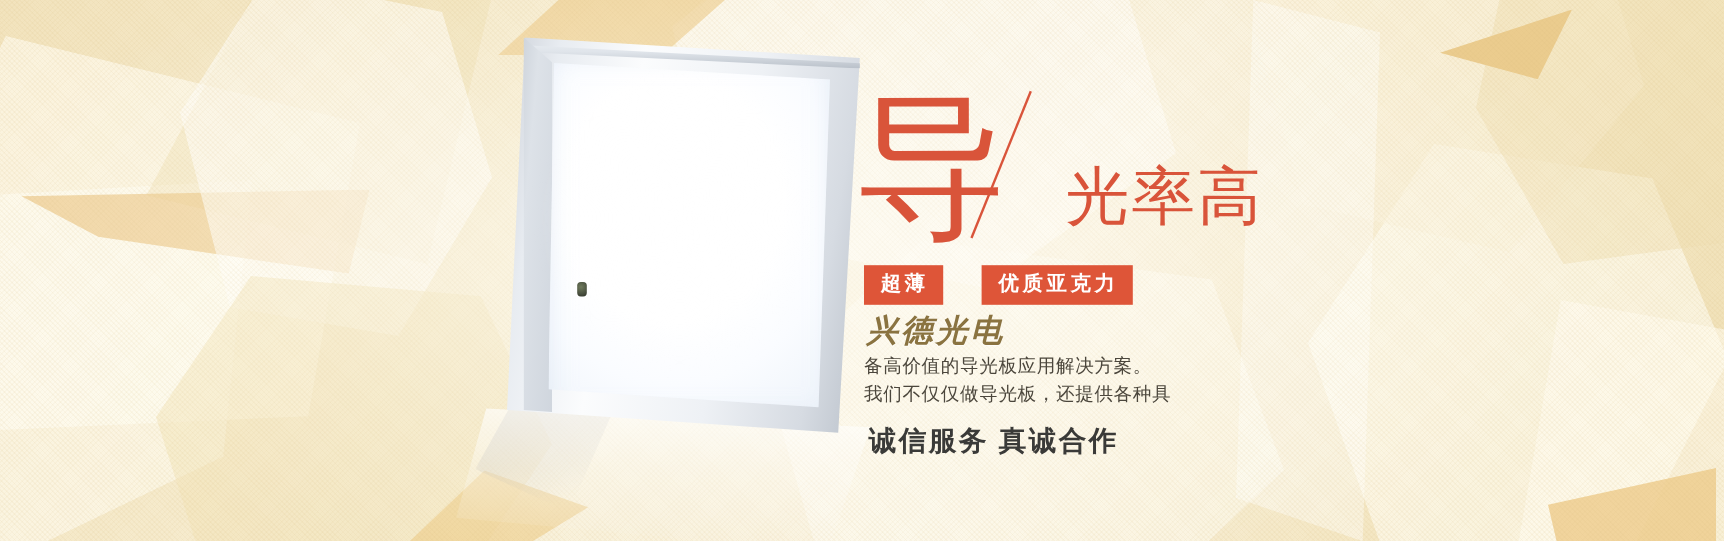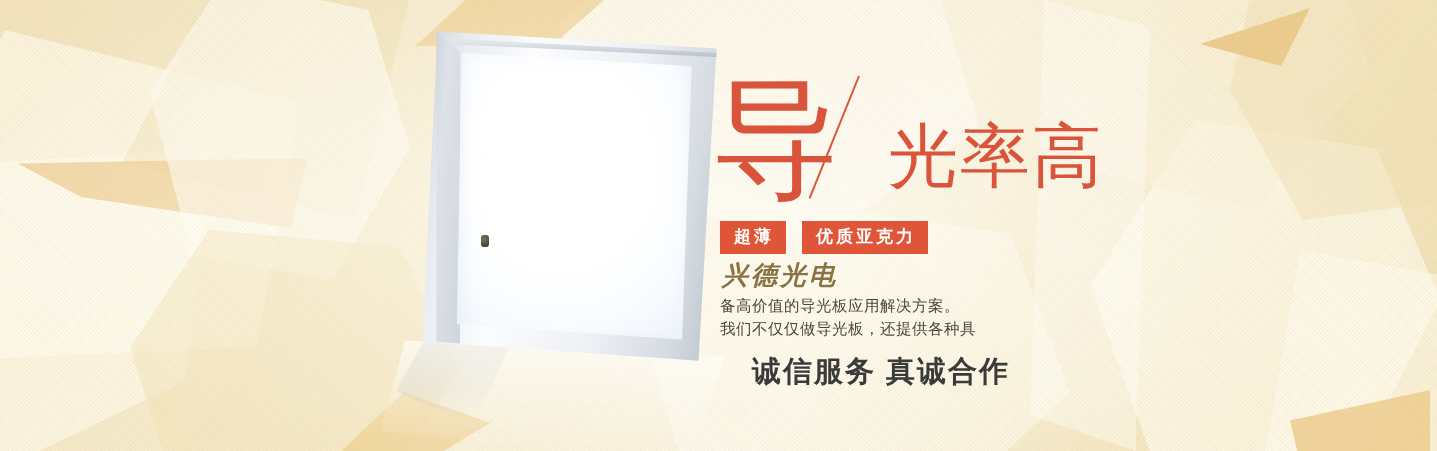--- a/index.html
+++ b/index.html
@@ -172,35 +172,35 @@
     left: 26px;
     top: 4px;
     width: 2px;
     height: 132px;
     background: #d9543a;
     transform: rotate(22deg);
     transform-origin: top center;
   }
   .headline .sub-chars {
     font-family: "Liberation Serif", "DejaVu Serif", serif;
-    font-size: 70px;
+    font-size: 53px;
     line-height: 1;
     color: #d9543a;
     padding-bottom: 10px;
     margin-left: 2px;
     letter-spacing: 2px;
   }
 
   .badges {
     position: absolute;
     left: 8px;
     top: 221px;
     display: flex;
     align-items: center;
-    gap: 16px;
+    gap: 32px;
   }
   .badge {
     background: #de5538;
     color: #ffffff;
     font-family: "Liberation Serif", "DejaVu Serif", serif;
     font-size: 17px;
     font-weight: 700;
     letter-spacing: 3px;
     padding: 6px 12px 7px 14px;
     line-height: 1.15;
@@ -231,26 +231,25 @@
     letter-spacing: .5px;
     color: #4b463c;
   }
   .desc div { white-space: nowrap; }
 
   .slogan {
     position: absolute;
     left: 12px;
     top: 352px;
     font-family: "Liberation Sans", "DejaVu Sans", sans-serif;
-    font-size: 29px;
+    font-size: 23px;
     font-weight: 700;
     letter-spacing: 2px;
     color: #3a3a38;
     white-space: nowrap;
-    margin-left: 28px;
   }
 </style>
 </head>
 <body>
 
 <div id="banner">
 
   <div class="bg-layer">
 
     <div class="poly" style="left:-60px;top:30px;width:360px;height:330px;background:rgba(255,252,240,.62);clip-path:polygon(18% 0%,100% 22%,88% 96%,6% 100%,0% 40%);"></div>

